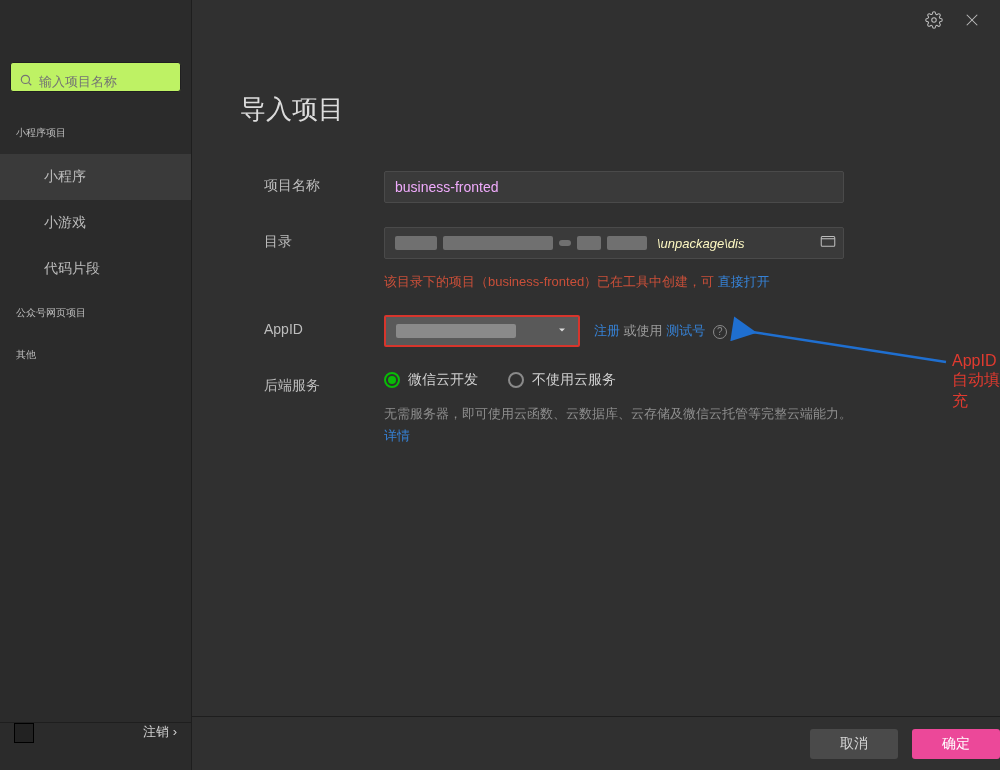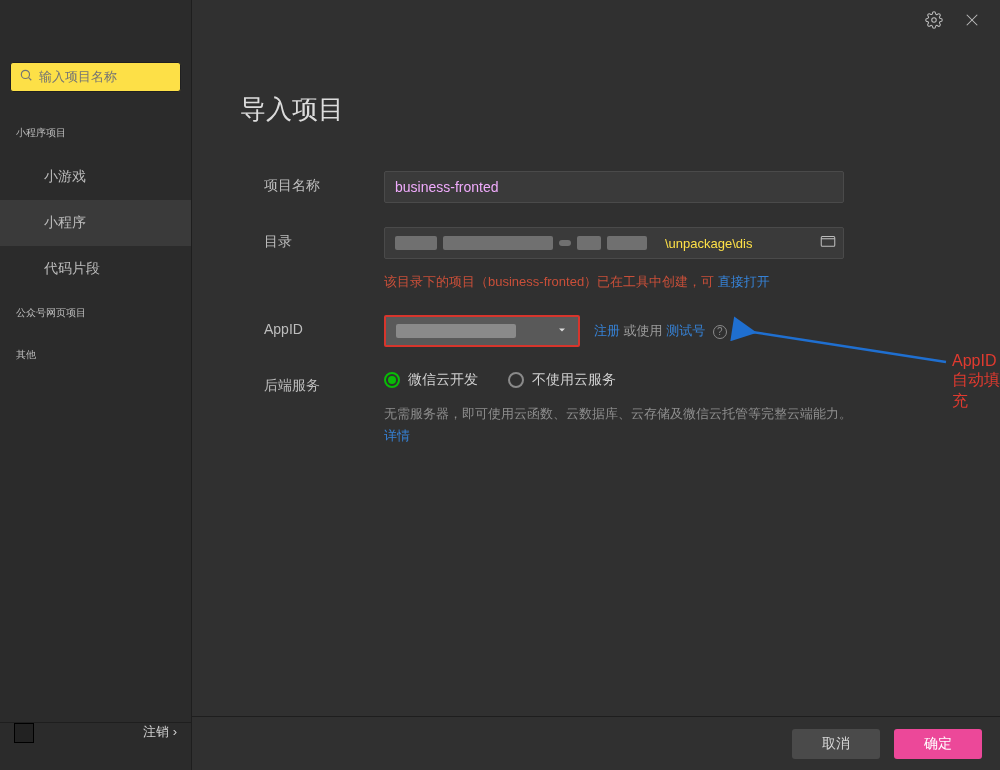--- a/index.html
+++ b/index.html
@@ -3,57 +3,57 @@
 <meta charset="utf-8">
 <style>
   * { box-sizing: border-box; margin: 0; padding: 0; font-family: "Segoe UI", "Microsoft YaHei", sans-serif; }
   html, body { width: 1000px; height: 770px; background: #2f2f2f; color: #cfcfcf; overflow: hidden; }
   .root { display: flex; width: 1000px; height: 770px; }
   .sidebar { width: 192px; background: #2b2b2b; display: flex; flex-direction: column; border-right: 1px solid #1e1e1e; position: relative;}
   .main { flex: 1; background: #303030; display: flex; flex-direction: column; position: relative;}
   .topbar { position: absolute; top: 0; right: 0; height: 40px; display: flex; align-items: center; gap: 18px; padding-right: 18px;}
   .icon-btn { width: 20px; height: 20px; display:flex; align-items:center; justify-content:center; color:#9c9c9c; cursor:pointer;}
   .icon-btn svg { width: 18px; height:18px; stroke:#bdbdbd; fill:none; stroke-width:1.4;}
-  .search { margin: 62px 10px 20px 10px; height: 30px; background:#fde047; border:1px solid #202020; border-radius:3px; display:flex; align-items:center; padding:0 8px; color:#747474;}
+  .search { margin: 62px 10px 20px 10px; height: 30px; background:#bef264; border:1px solid #202020; border-radius:3px; display:flex; align-items:flex-end; padding:0 8px; color:#747474;}
   .search svg { width:14px; height:14px; stroke:#747474; fill:none; stroke-width:2; margin-right:6px;}
   .search-ph { font-size:13px; color:#747474;}
   .nav { flex:1; overflow:auto;}
   .nav-group { padding: 14px 16px 14px 16px; font-size:10px; color:#bdbdbd; cursor:pointer;}
   .nav-item { padding: 14px 0 14px 44px; font-size:14px; color:#bdbdbd; cursor:pointer;}
   .nav-item.selected { background:#3a3a3a; }
   .sidebar-bottom { height:48px; display:flex; align-items:flex-start; justify-content:space-between; padding:0 14px 0 14px; border-top:1px solid #1e1e1e;}
   .avatar { width:20px; height:20px; border:1px solid #000; background:#222; }
   .logout { font-size:13px; color:#cfcfcf; cursor:pointer;}
   .page { padding: 92px 56px 0 48px; }
   .page-title { font-size:26px; color:#dcdcdc; font-weight:400; margin-bottom: 44px;}
   .form-row { display:flex; align-items:flex-start; margin-bottom: 24px;}
   .form-label { width:120px; font-size:14px; color:#bdbdbd; padding-top:6px;margin-left:24px;}
   .form-field { flex:1; min-width:0;}
   .text-input { width:460px; height:32px; background:#3a3a3a; border:1px solid #4a4a4a; border-radius:2px; color:#f0abfc; padding:0 10px; font-size:14px; outline:none;}
   .path-input { width:460px; height:32px; background:#3a3a3a; border:1px solid #4a4a4a; border-radius:2px; display:flex; align-items:center; padding:0 6px 0 10px; justify-content:space-between;}
   .path-bar { height:14px; border-radius:2px; background:#707070;}
   .path-group { display:flex; align-items:center; gap:6px; flex:1; overflow:hidden;}
-  .path-tail { font-size:13px; color:#fde047; margin-left:12px; white-space:nowrap;}
+  .path-tail { font-size:13px; color:#fef9c3; margin-left:4px; white-space:nowrap;font-style:italic;}
   .folder-icon svg{ width:18px; height:18px; stroke:#bdbdbd; fill:none; stroke-width:1.4;}
   .warn-line { margin-top:14px; font-size:13px;}
   .warn-text { color:#c94f39; }
   .link { color:#3682d6; cursor:pointer;}
   .appid-wrap { display:flex; align-items:center; gap:14px; position:relative;}
   .dropdown { width:196px; height:32px; background:#595959; border:2px solid #d7352c; border-radius:2px; display:flex; align-items:center; justify-content:space-between; padding:0 10px;}
   .dd-bar { width:120px; height:14px; border-radius:2px; background:#8a8a8a;}
   .dd-caret svg { width:12px; height:12px; fill:#dcdcdc;}
   .appid-text { font-size:13px; color:#9b9b9b;}
   .help-icon { width:14px; height:14px; border:1px solid #8a8a8a; border-radius:50%; color:#8a8a8a; font-size:10px; display:inline-flex; align-items:center; justify-content:center; margin-left:4px;}
   .radio-row { display:flex; align-items:flex-start; gap:30px;}
   .radio { display:flex; align-items:center; gap:8px; font-size:14px; color:#d0d0d0; cursor:pointer;}
   .radio-dot { width:16px; height:16px; border-radius:50%; border:2px solid #09bb07; display:inline-flex; align-items:center; justify-content:center;}
   .radio-dot.fill::after{ content:""; width:8px; height:8px; border-radius:50%; background:#09bb07;}
   .radio-dot.empty { border-color:#8a8a8a;}
   .backend-desc { margin-top:14px; font-size:13px; color:#8e8e8e; line-height:1.7; max-width:470px;}
-  .footer { position:absolute; bottom:0; left:0; right:0; height:54px; border-top:1px solid #1e1e1e; display:flex; align-items:center; justify-content:flex-end; gap:14px; padding-right:18px; background:#303030;}
+  .footer { position:absolute; bottom:0; left:0; right:0; height:54px; border-top:1px solid #1e1e1e; display:flex; align-items:center; justify-content:flex-end; gap:14px; background:#303030;}
   .btn { min-width:88px; height:30px; border:none; border-radius:3px; font-size:14px; cursor:pointer;}
   .btn-cancel { background:#4a4a4a; color:#d8d8d8;}
   .btn-confirm { background:#ec4899; color:#ffffff;}
   .anno-arrow { position:absolute; pointer-events:none;}
   .anno-text { position:absolute; color:#e03a2f; font-size:16px; pointer-events:none;}
 </style>
 </head>
 <body>
 
 <div class="root">
@@ -63,22 +63,22 @@
       <span>
         <svg viewBox="0 0 24 24">
             <circle cx="11" cy="11" r="7"></circle>
             <line x1="16.5" y1="16.5" x2="21" y2="21"></line>
           </svg>
       </span>
       <span class="search-ph">输入项目名称</span>
     </div>
     <div class="nav">
       <div class="nav-group">小程序项目</div>
+      <div class="nav-item selected">小程序</div>
       <div class="nav-item">小游戏</div>
-      <div class="nav-item selected">小程序</div>
       <div class="nav-item">代码片段</div>
       <div class="nav-group">公众号网页项目</div>
       <div class="nav-group">其他</div>
     </div>
     <div class="sidebar-bottom">
       <div class="avatar"></div>
       <div class="logout">注销  ›</div>
     </div>
   </div>
 

